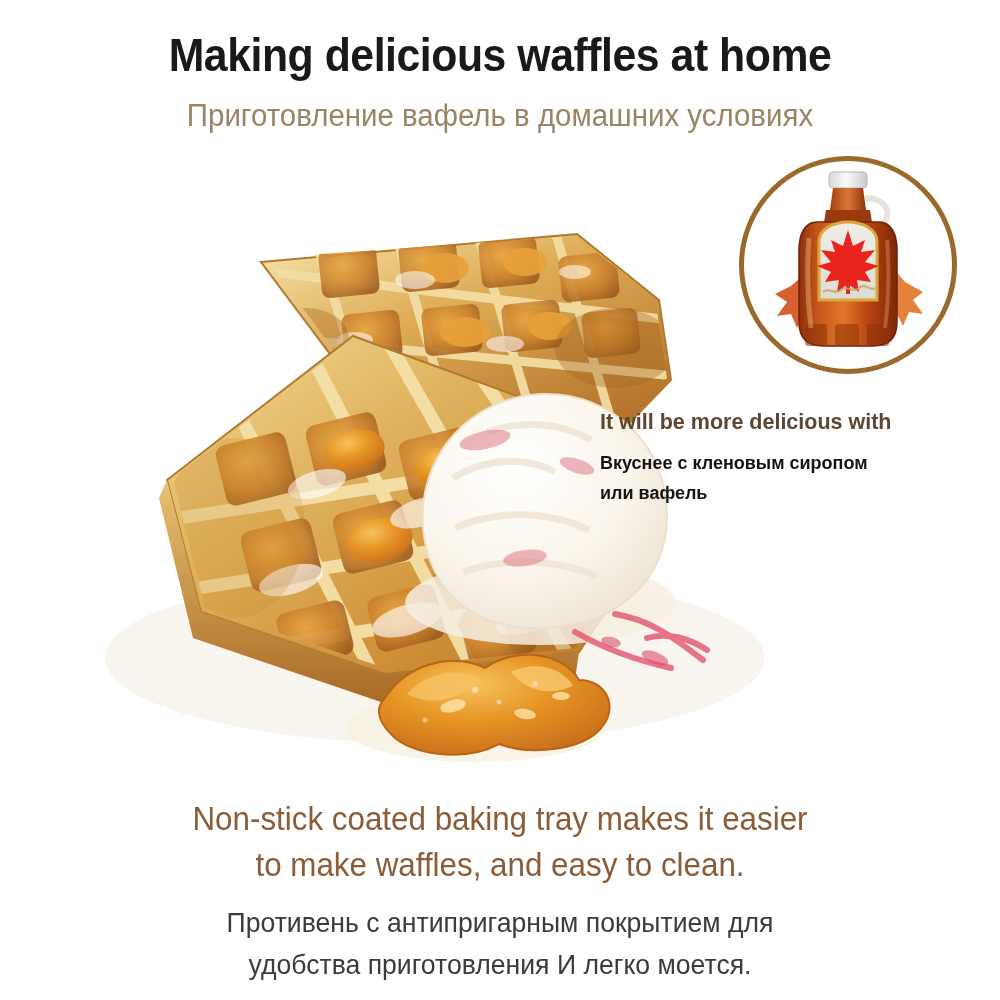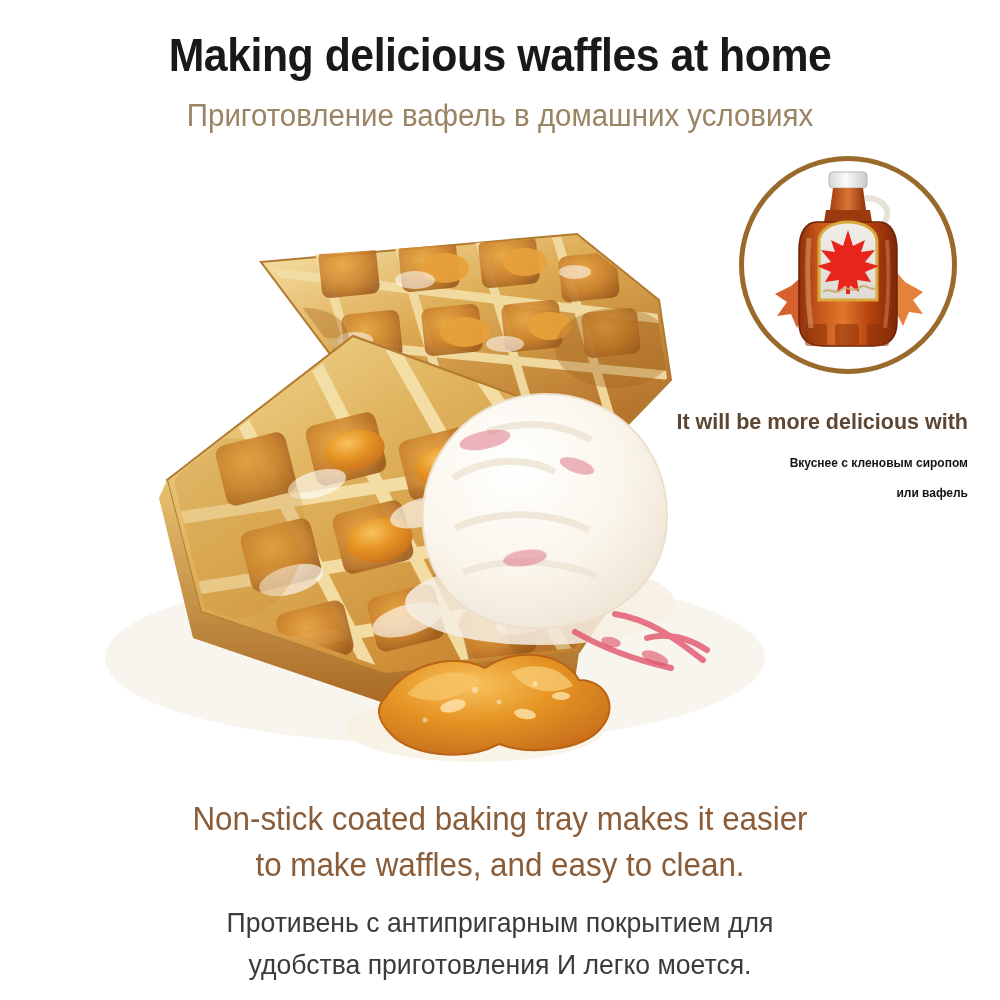--- a/index.html
+++ b/index.html
@@ -81,34 +81,33 @@
     height: 560px;
   }
   .photo svg { display: block; }
 
   
   .side-copy {
     position: absolute;
     left: 600px;
     top: 404px;
     width: 368px;
-    text-align: right;
   }
   .side-en {
     font-family: "Liberation Sans", sans-serif;
     font-weight: bold;
     font-size: 21.5px;
     line-height: 36px;
     color: #5d4632;
   }
   .side-ru {
     margin-top: 8px;
     font-family: "Liberation Sans", sans-serif;
     font-weight: bold;
-    font-size: 12px;
+    font-size: 18px;
     line-height: 30px;
     color: #141414;
   }
 
   
   .bottom-en {
     position: absolute;
     left: 0;
     top: 796px;
     width: 1000px;

